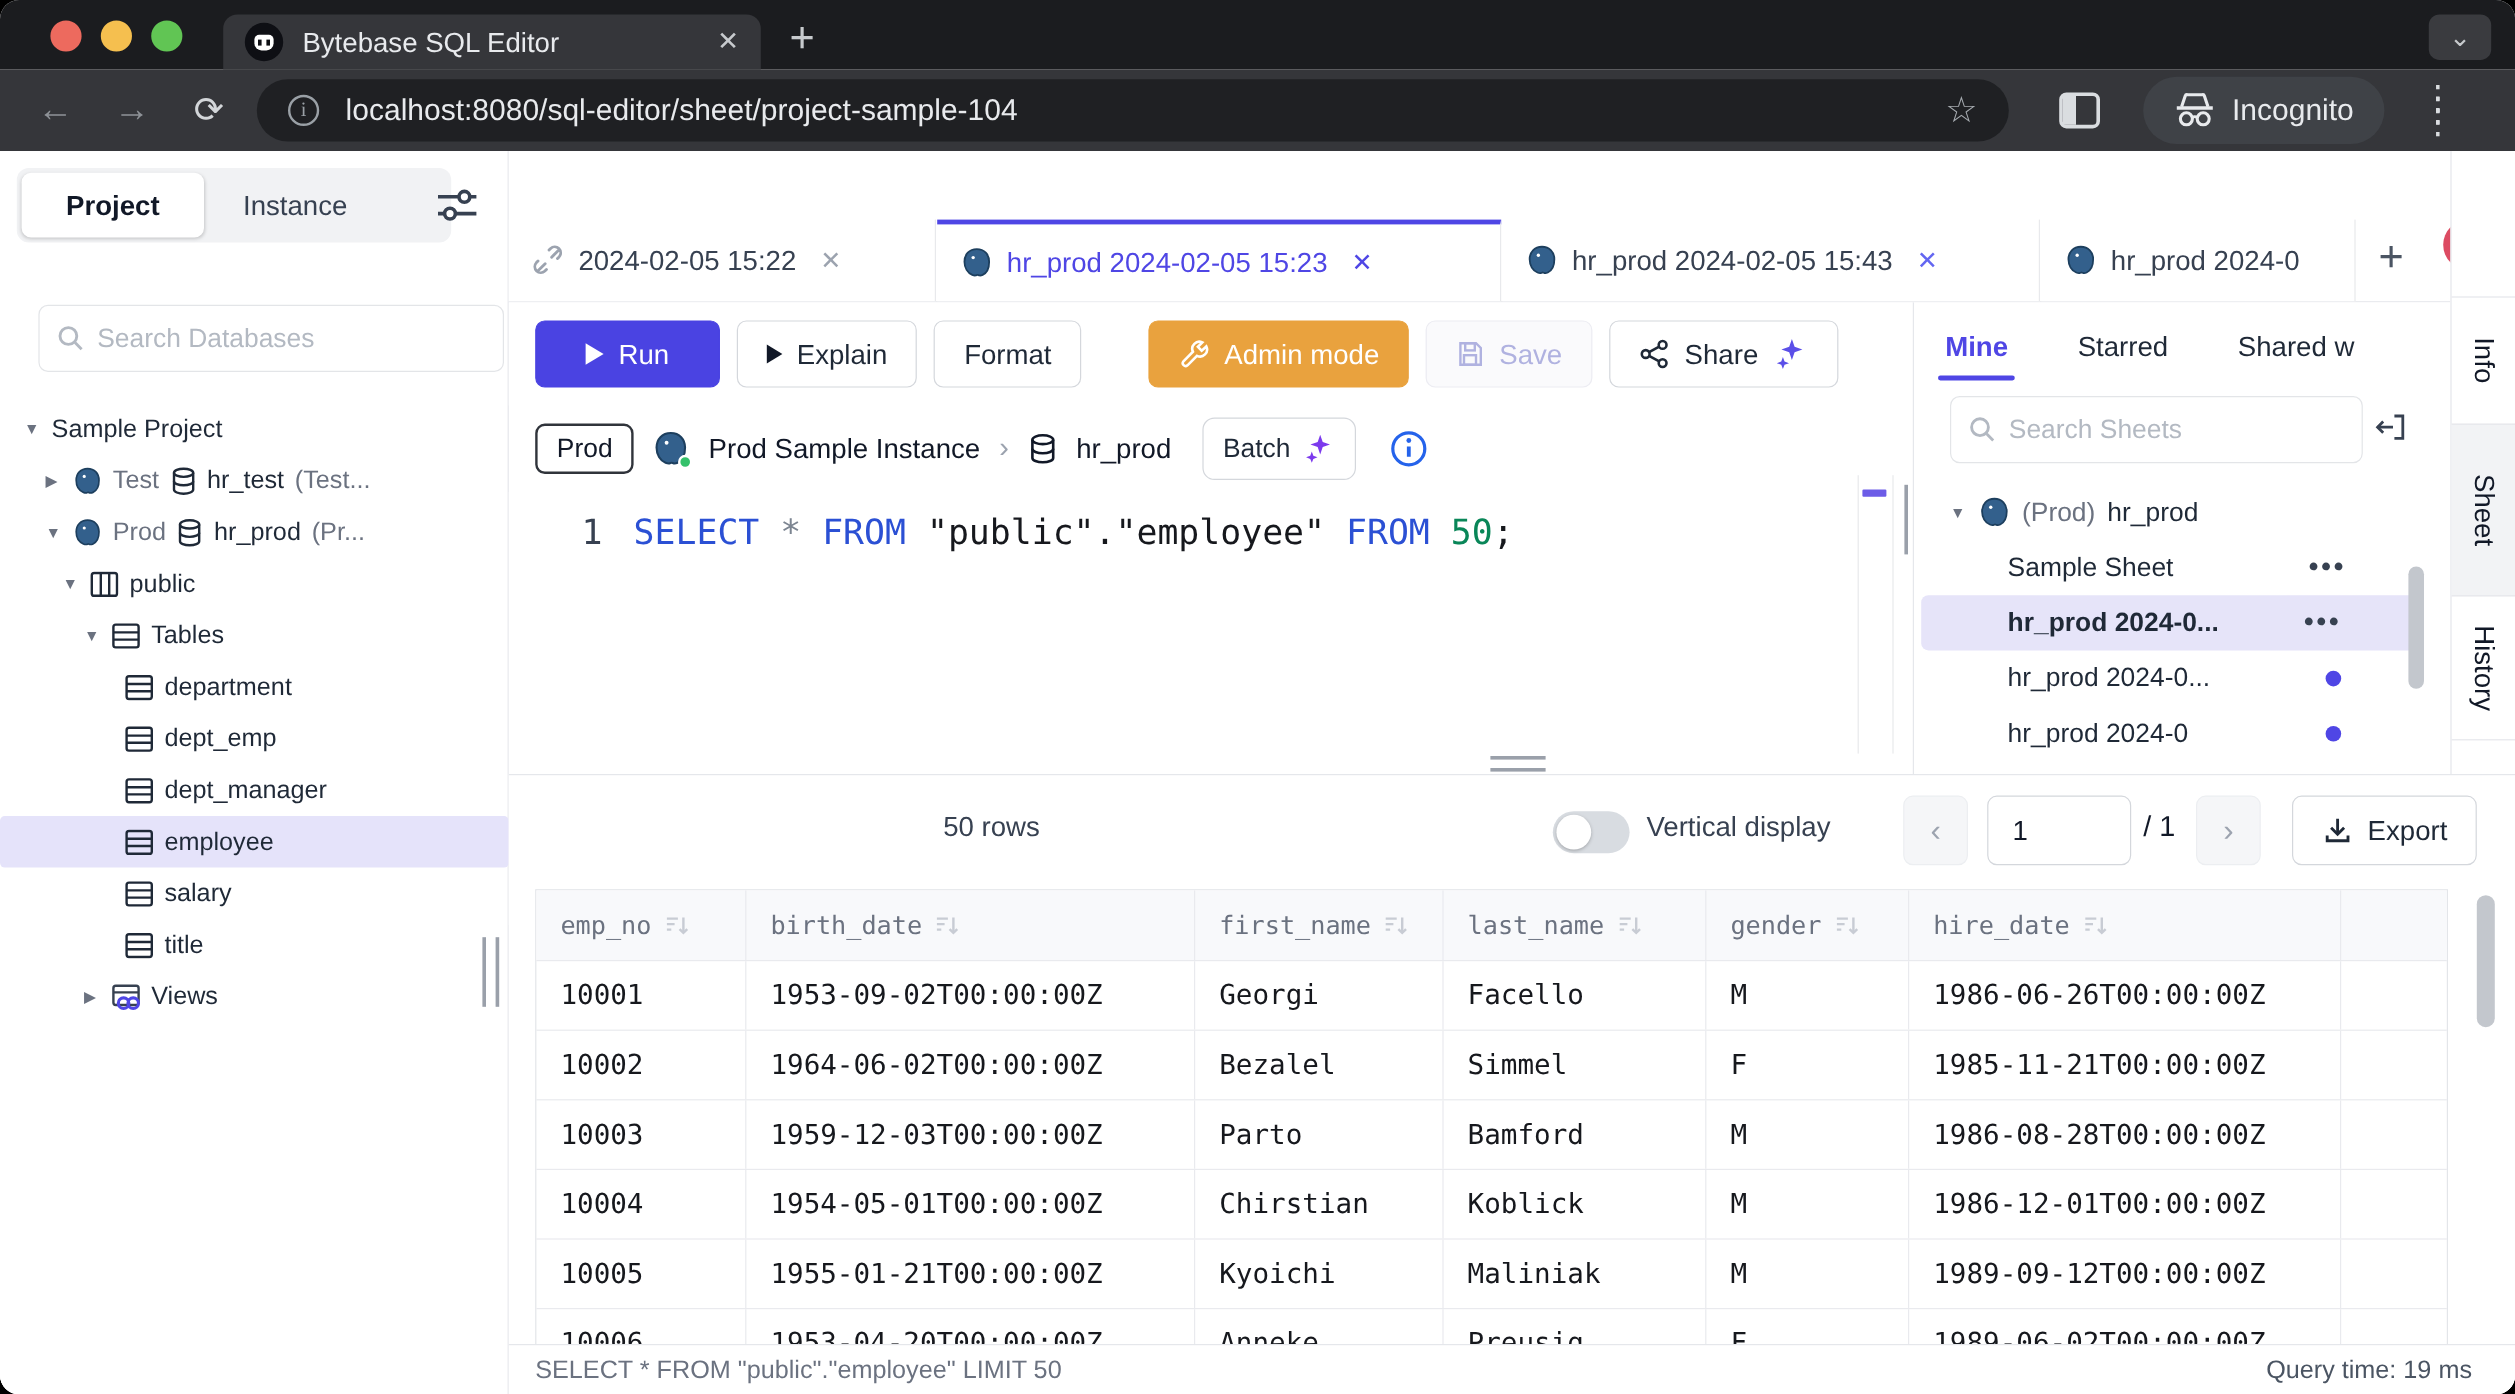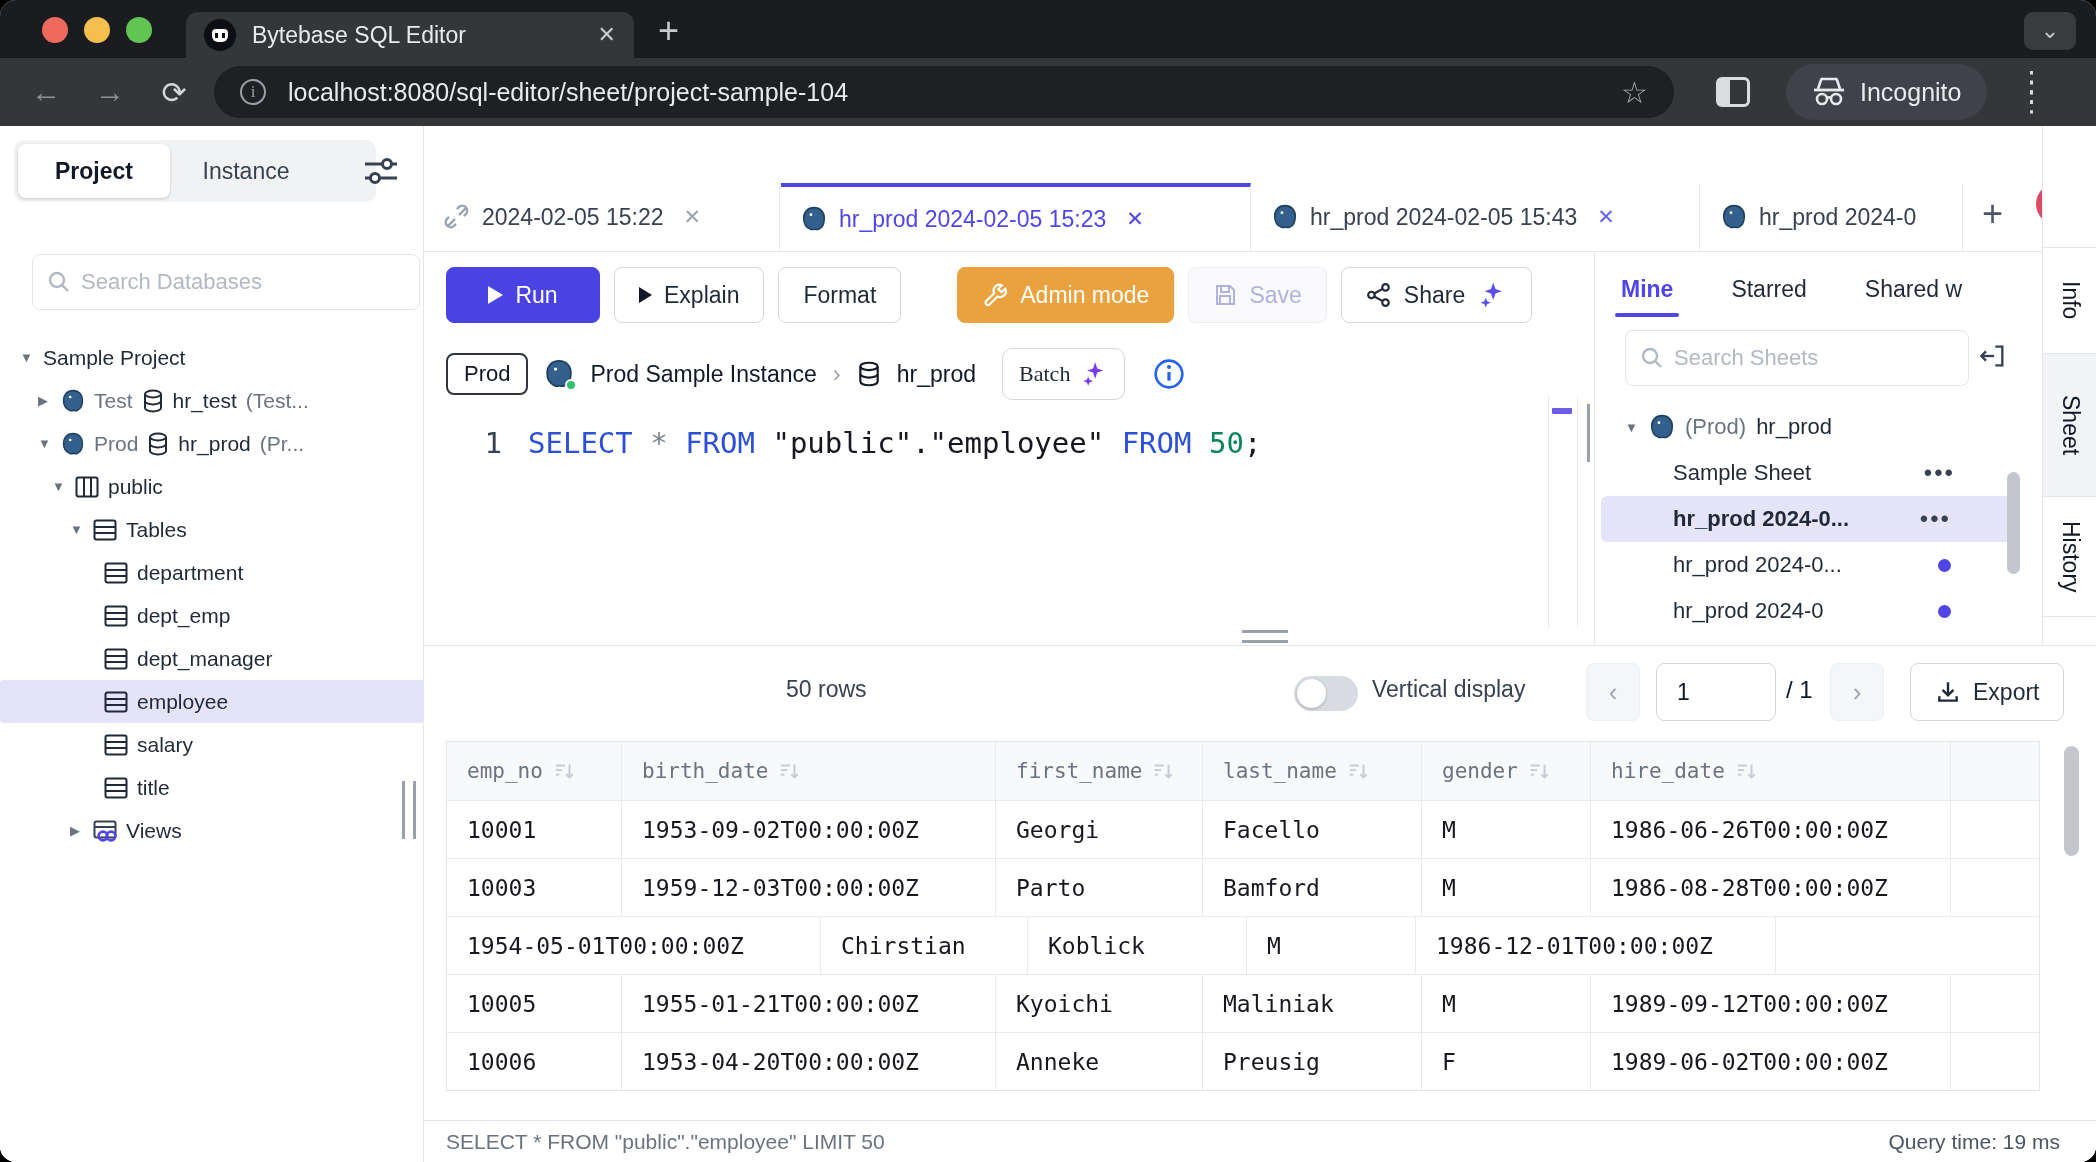--- a/index.html
+++ b/index.html
@@ -75,21 +75,21 @@
   .btn.admin { background:#e9a23e; border-color:#e9a23e; color:#fff; margin-left:42px; font-weight:500; }
   .btn.save { border-color:#ececf2; background:#fafafc; color:#b0b2e0; }
   .tri { width:0; height:0; border-left:15px solid #fff; border-top:9px solid transparent; border-bottom:9px solid transparent; }
   .tri.dark { border-left-color:#111827; border-left-width:13px; border-top-width:8px; border-bottom-width:8px; }
 
   
   .crumbrow { position:absolute; left:424px; top:212px; width:1170px; height:72px; display:flex; align-items:center; padding-left:22px; gap:16px; }
   .envchip { border:2px solid #30343b; border-radius:8px; font-size:22px; color:#111827; padding:6px 16px; }
   .crumbtxt { font-size:23px; color:#111827; }
   .crumb-sep { color:#9ca3af; font-size:24px; }
-  .batchbtn { border:1px solid #d4d7dc; border-radius:10px; height:52px; display:flex; align-items:center; gap:10px; padding:0 16px; font-size:22px; color:#1f2937; margin-left:10px;font-family:Liberation Serif, serif; }
+  .batchbtn { border:1px solid #d4d7dc; border-radius:10px; height:52px; display:flex; align-items:center; gap:10px; padding:0 16px; font-size:22px; color:#1f2937; margin-left:10px; }
   .pgwrap { position:relative; width:30px; height:30px; flex:0 0 auto; }
   .pgwrap .dot { position:absolute; right:-3px; bottom:-2px; width:12px; height:12px; border-radius:50%; background:#34c16b; border:2px solid #fff; }
 
   
   .editor { position:absolute; left:424px; top:284px; width:1170px; height:361px; background:#fff; font-family:"DejaVu Sans Mono", monospace; }
   .gutter { position:absolute; left:38px; top:16px; width:40px; text-align:right; font-size:29px; color:#374151; }
   .codeline { position:absolute; left:104px; top:16px; font-size:29px; white-space:pre; }
   .tk-kw { color:#2b50d4; } .tk-op { color:#7c8591; } .tk-id { color:#16181d; } .tk-num { color:#098658; }
   .minimap { position:absolute; left:1548px; top:270px; width:30px; height:232px; border-left:1px solid #e8e9ec; border-right:1px solid #e8e9ec; background:#fff; }
   .minimap .mline { position:absolute; left:3px; top:12px; width:20px; height:6px; background:#6c5ce7; border-radius:1px; }
@@ -588,29 +588,39 @@
         <div class="grow">
           <div class="gc c0">10001</div>
           <div class="gc c1">1953-09-02T00:00:00Z</div>
           <div class="gc c2">Georgi</div>
           <div class="gc c3">Facello</div>
           <div class="gc c4">M</div>
           <div class="gc c5">1986-06-26T00:00:00Z</div>
           <div class="gc c6"></div>
         </div>
         <div class="grow">
+          <div class="gc c0">10002</div>
+          <div class="gc c1">1964-06-02T00:00:00Z</div>
+          <div class="gc c2">Bezalel</div>
+          <div class="gc c3">Simmel</div>
+          <div class="gc c4">F</div>
+          <div class="gc c5">1985-11-21T00:00:00Z</div>
+          <div class="gc c6"></div>
+        </div>
+        <div class="grow">
           <div class="gc c0">10003</div>
           <div class="gc c1">1959-12-03T00:00:00Z</div>
           <div class="gc c2">Parto</div>
           <div class="gc c3">Bamford</div>
           <div class="gc c4">M</div>
           <div class="gc c5">1986-08-28T00:00:00Z</div>
           <div class="gc c6"></div>
         </div>
         <div class="grow">
+          <div class="gc c0">10004</div>
           <div class="gc c1">1954-05-01T00:00:00Z</div>
           <div class="gc c2">Chirstian</div>
           <div class="gc c3">Koblick</div>
           <div class="gc c4">M</div>
           <div class="gc c5">1986-12-01T00:00:00Z</div>
           <div class="gc c6"></div>
         </div>
         <div class="grow">
           <div class="gc c0">10005</div>
           <div class="gc c1">1955-01-21T00:00:00Z</div>

